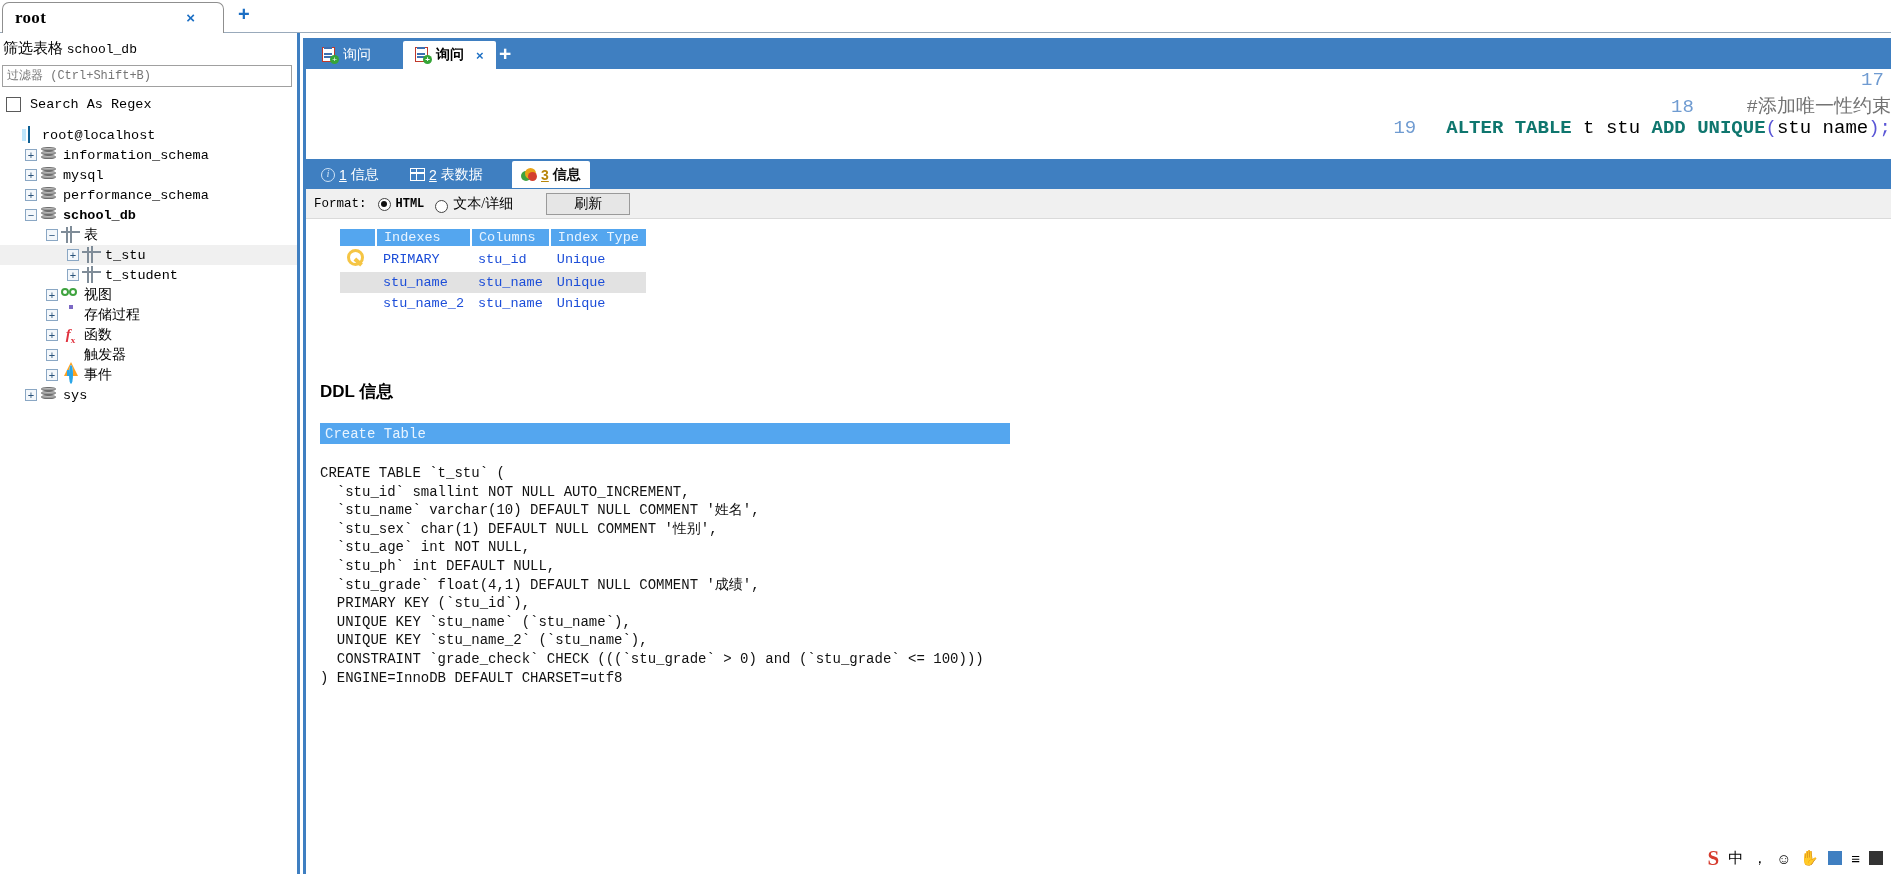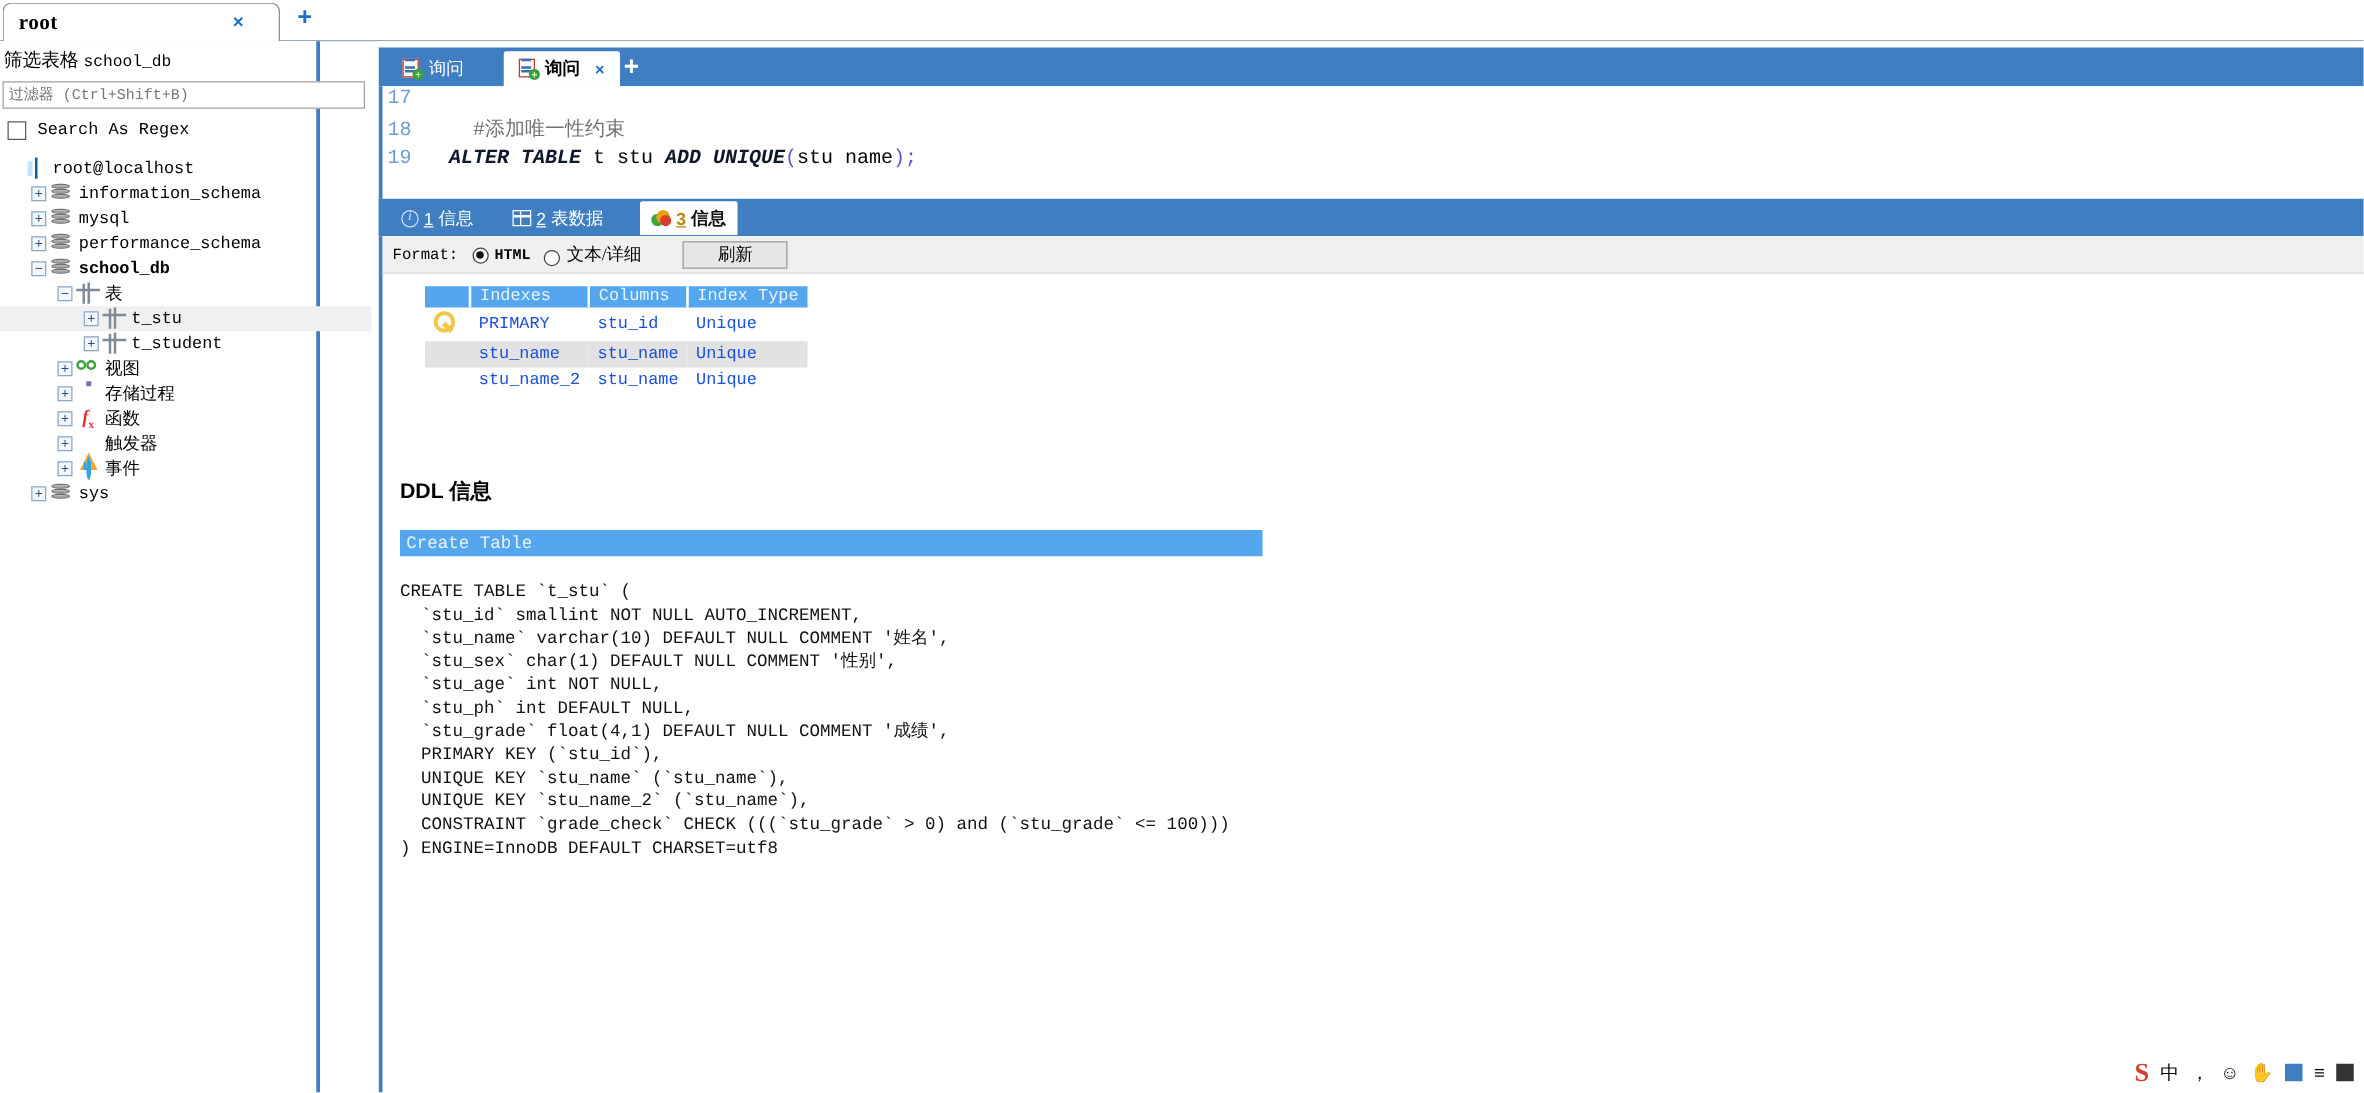--- a/index.html
+++ b/index.html
@@ -44,21 +44,21 @@
   .conn-tab-plus {
     position: absolute; left: 238px; top: 3px;
     color: #1c6fc4; font-weight: bold; font-size: 20px;
     font-family: "Liberation Sans", sans-serif;
     cursor: pointer;
   }
 
   
   .left-panel {
     position: absolute; left: 0; top: 33px;
-    width: 256px; height: 841px;
+    width: 300px; height: 841px;
     background: #ffffff;
     border-right: 3px solid #3f7fc1;
   }
   .filter-title {
     position: absolute; left: 3px; top: 6px;
     font-family: "Liberation Serif", serif;
     font-size: 15px;
   }
   .filter-title .mono { font-family: "Liberation Mono", monospace; font-size: 13px; }
   .filter-input {
@@ -254,27 +254,28 @@
   .hintline {
     padding: 2px 0 0 3px;
     color: #4a87c8;
     font-family: "Liberation Sans", sans-serif;
     font-size: 13.5px;
     white-space: nowrap;
   }
   .codeline {
     display: flex; align-items: baseline;
     font-family: "Liberation Mono", monospace;
-    font-size: 16px;
+    font-size: 19px;
     height: 24px;
     white-space: pre;
+    justify-content: flex-end;
   }
   .lnum { color: #6f9bd1; width: 34px; text-align: left; padding-left: 4px; flex: 0 0 auto;}
   .ccomment { color: #737373; }
-  .ckw { color: #0f172a; font-weight: bold; font-style: italic; }
+  .ckw { color: #0f766e; font-weight: bold; }
   .cplain { color: #000000; }
   .cpunc { color: #5a56d6; }
 
   
   .rtabstrip {
     position: absolute; left: 0; top: 126px; width: 1588px; height: 30px;
     background: #3f7fc1;
     border-left: 3px solid #3f7fc1;
   }
   .rtab {

